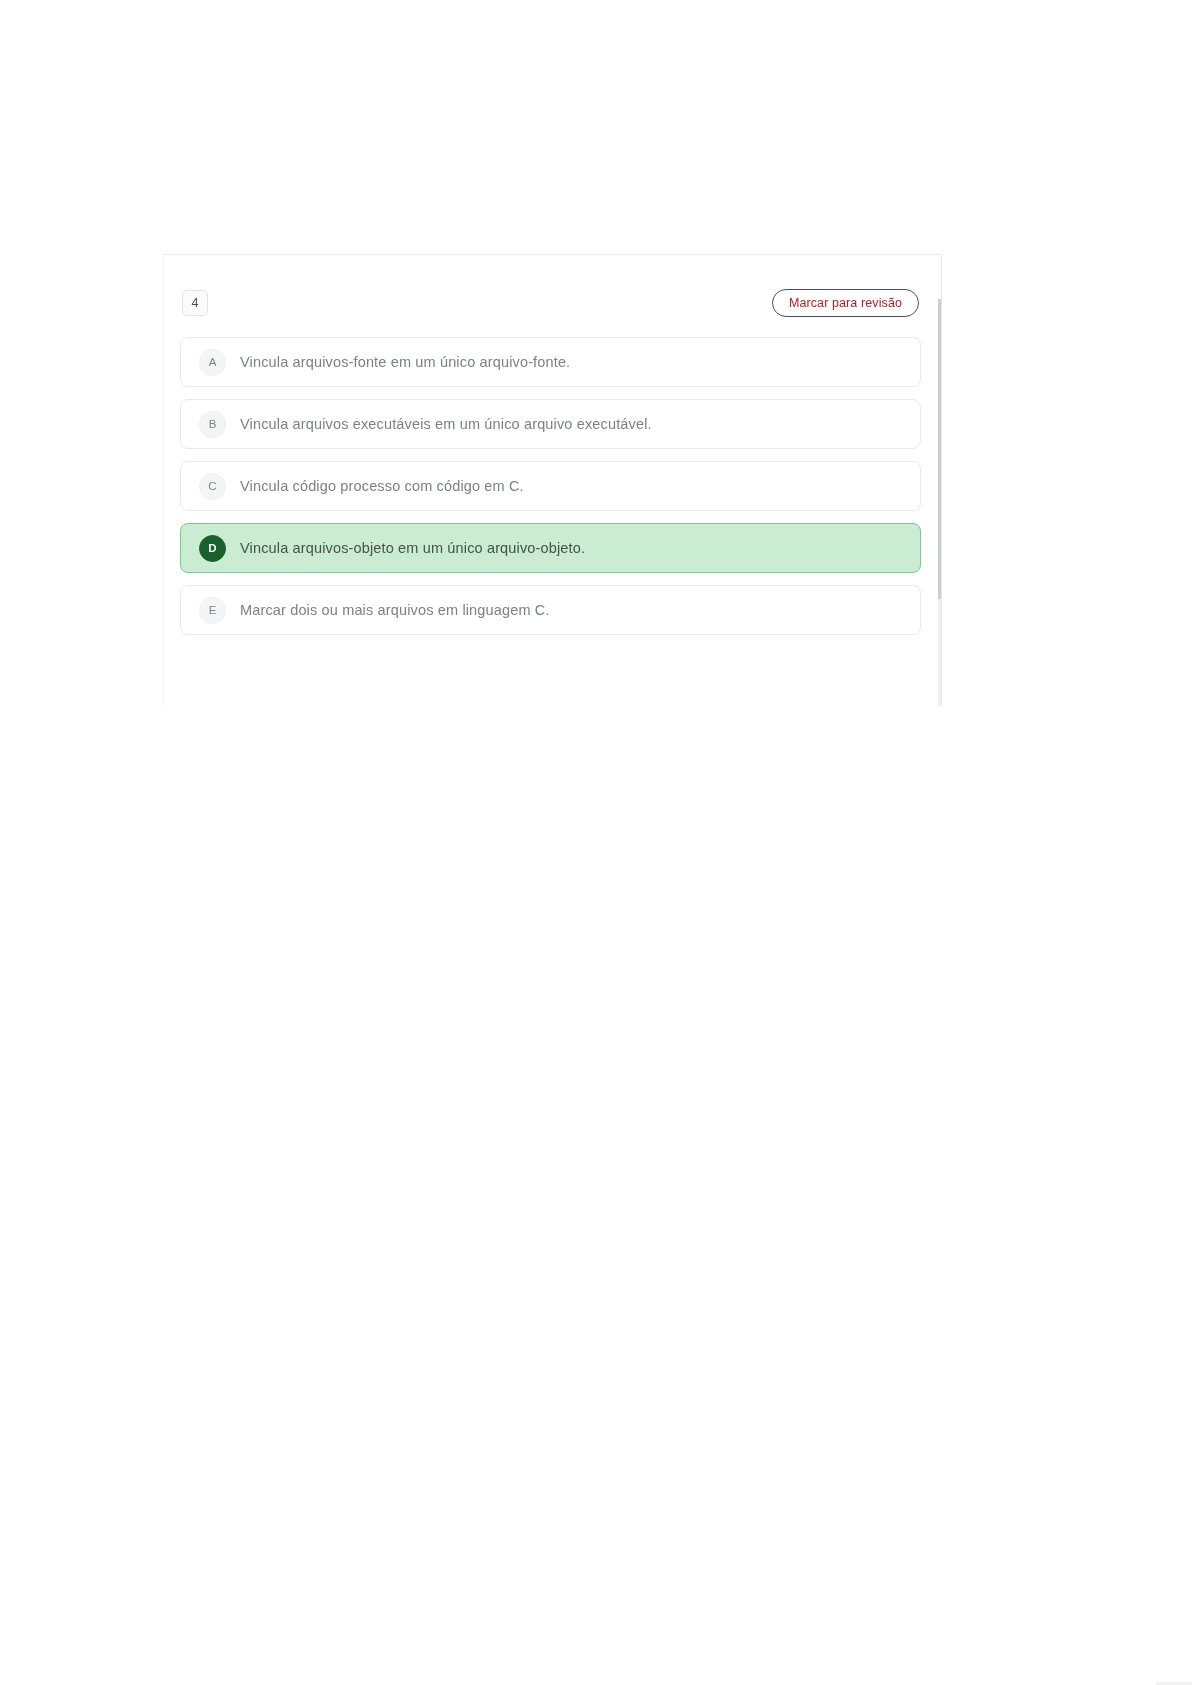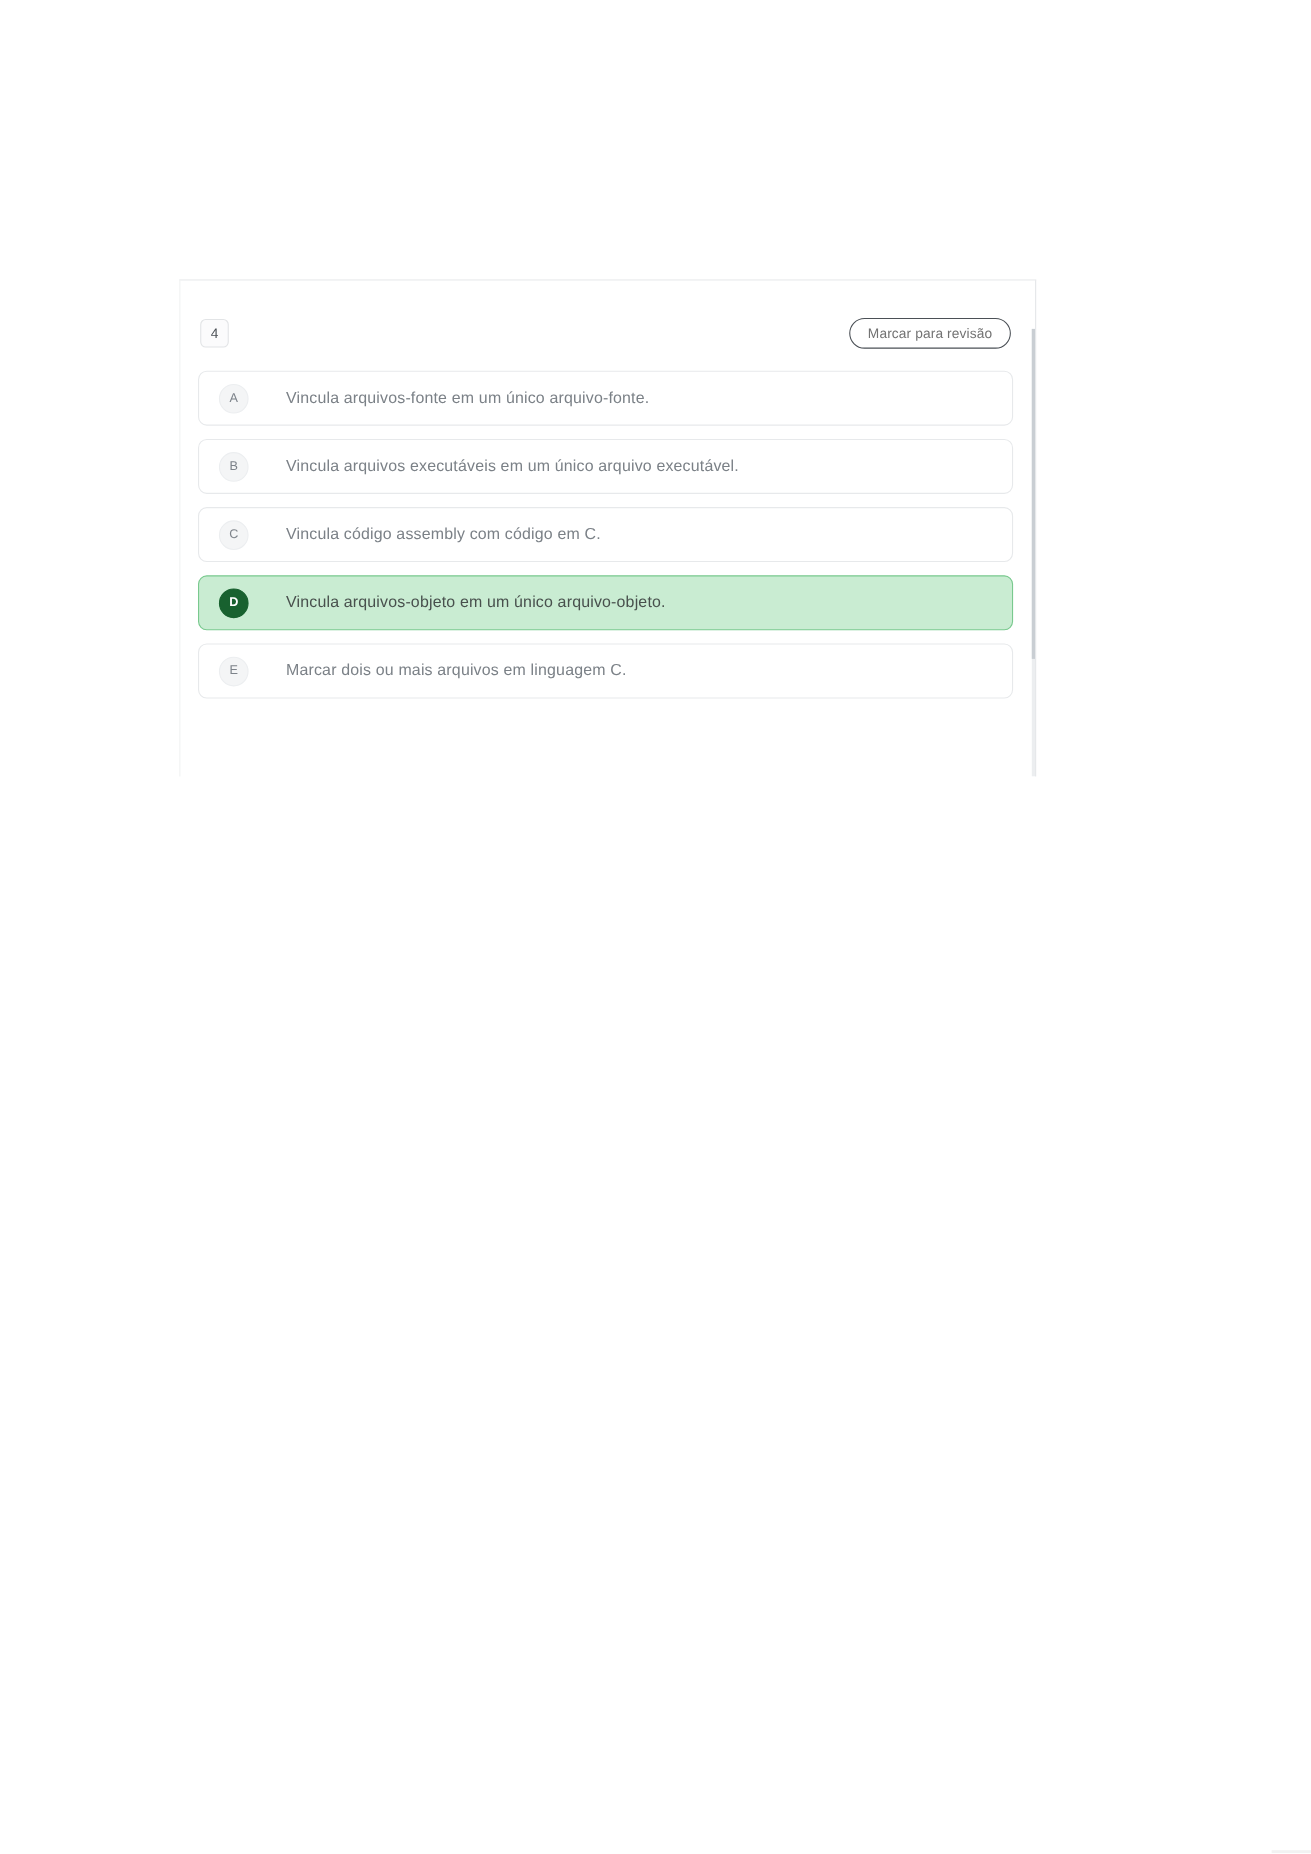--- a/index.html
+++ b/index.html
@@ -61,21 +61,21 @@
     justify-content: center;
     padding: 0 7px;
   }
 
   .review-btn {
     height: 28px;
     box-sizing: border-box;
     border: 1px solid #4b5056;
     border-radius: 999px;
     background: #ffffff;
-    color: #737373;
+    color: #b91c1c;
     font-size: 12.5px;
     letter-spacing: 0.1px;
     padding: 0 16px;
     display: flex;
     align-items: center;
     justify-content: center;
     cursor: pointer;
   }
 
   .q-text {
@@ -117,21 +117,20 @@
     font-size: 11.5px;
     display: flex;
     align-items: center;
     justify-content: center;
   }
 
   .option .otext {
     font-size: 14.5px;
     color: #7b8187;
     letter-spacing: 0.15px;
-    margin-left: 20px;
   }
 
   .option.selected {
     background: #c9ecd2;
     border: 1px solid #79c98e;
   }
 
   .option.selected .bubble {
     background: #18612f;
     border: 1px solid #18612f;
@@ -192,21 +191,21 @@
           <span class="otext">Vincula arquivos-fonte em um único arquivo-fonte.</span>
         </div>
 
         <div class="option">
           <span class="bubble">B</span>
           <span class="otext">Vincula arquivos executáveis em um único arquivo executável.</span>
         </div>
 
         <div class="option">
           <span class="bubble">C</span>
-          <span class="otext">Vincula código assembly com código em C.</span>
+          <span class="otext">Vincula código processo com código em C.</span>
         </div>
 
         <div class="option selected">
           <span class="bubble">D</span>
           <span class="otext">Vincula arquivos-objeto em um único arquivo-objeto.</span>
         </div>
 
         <div class="option">
           <span class="bubble">E</span>
           <span class="otext">Marcar dois ou mais arquivos em linguagem C.</span>

